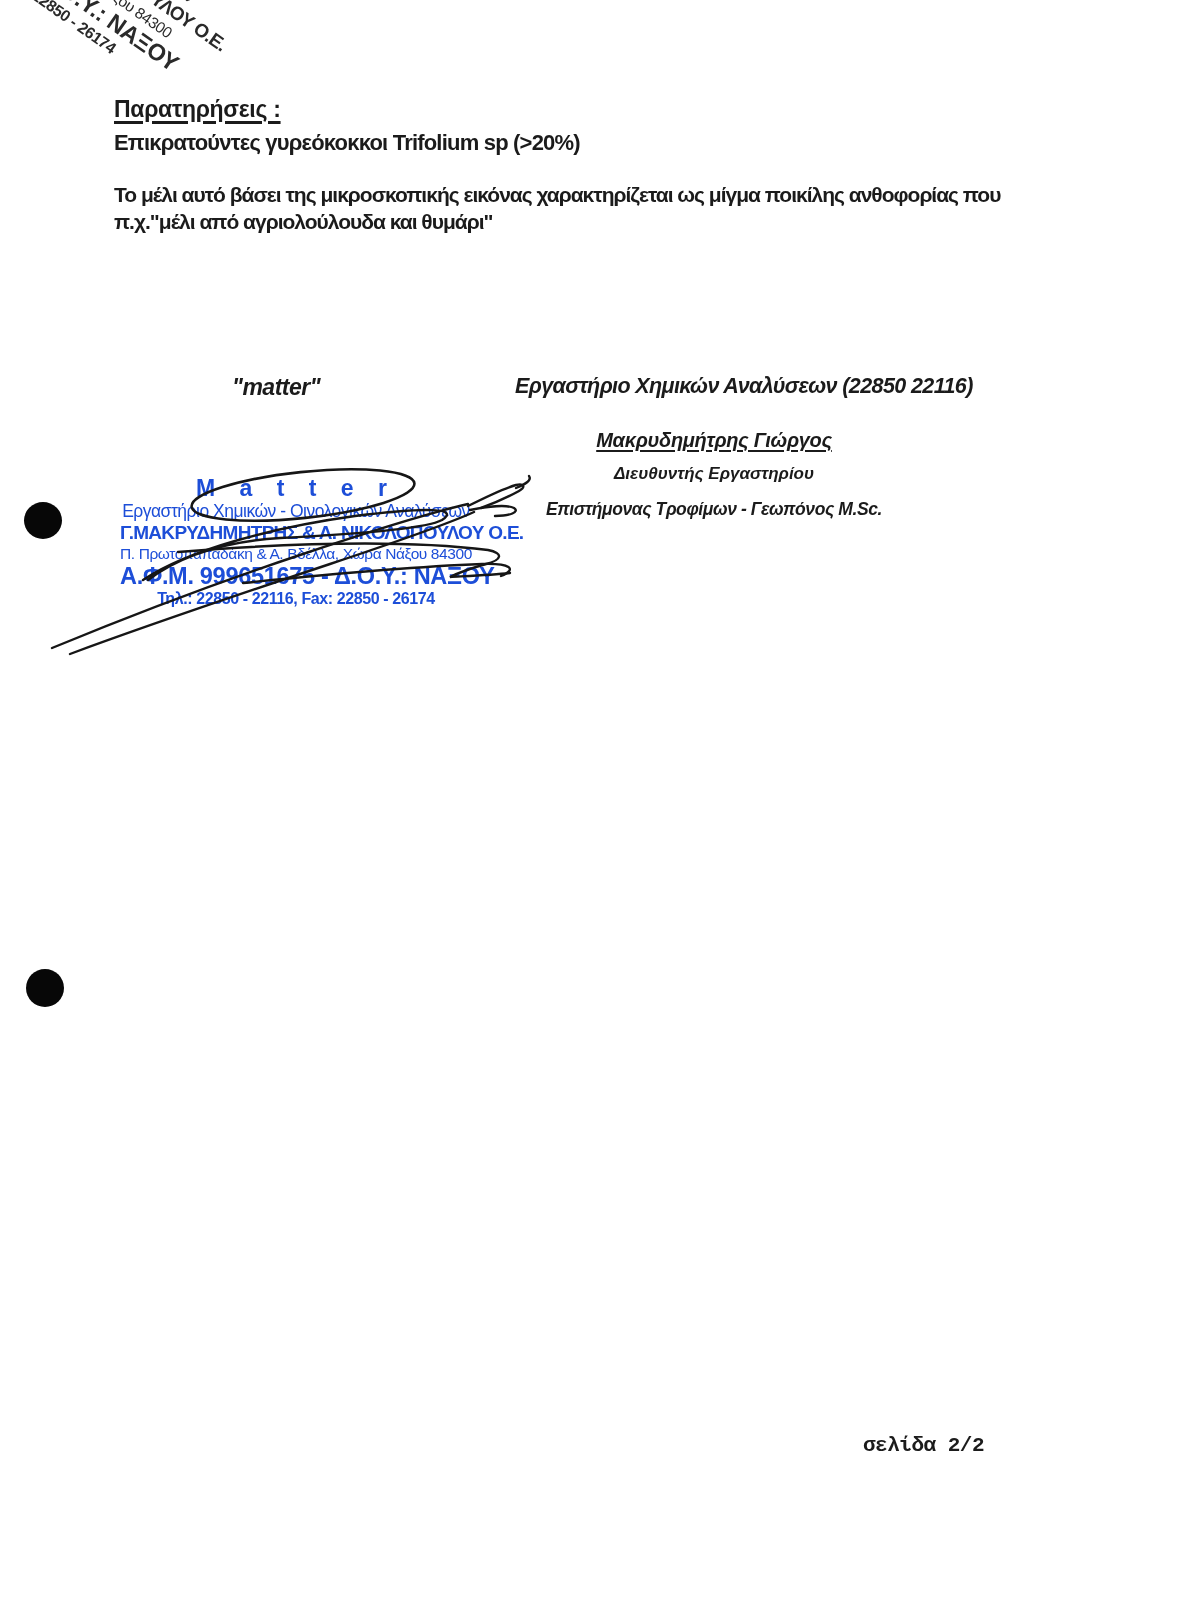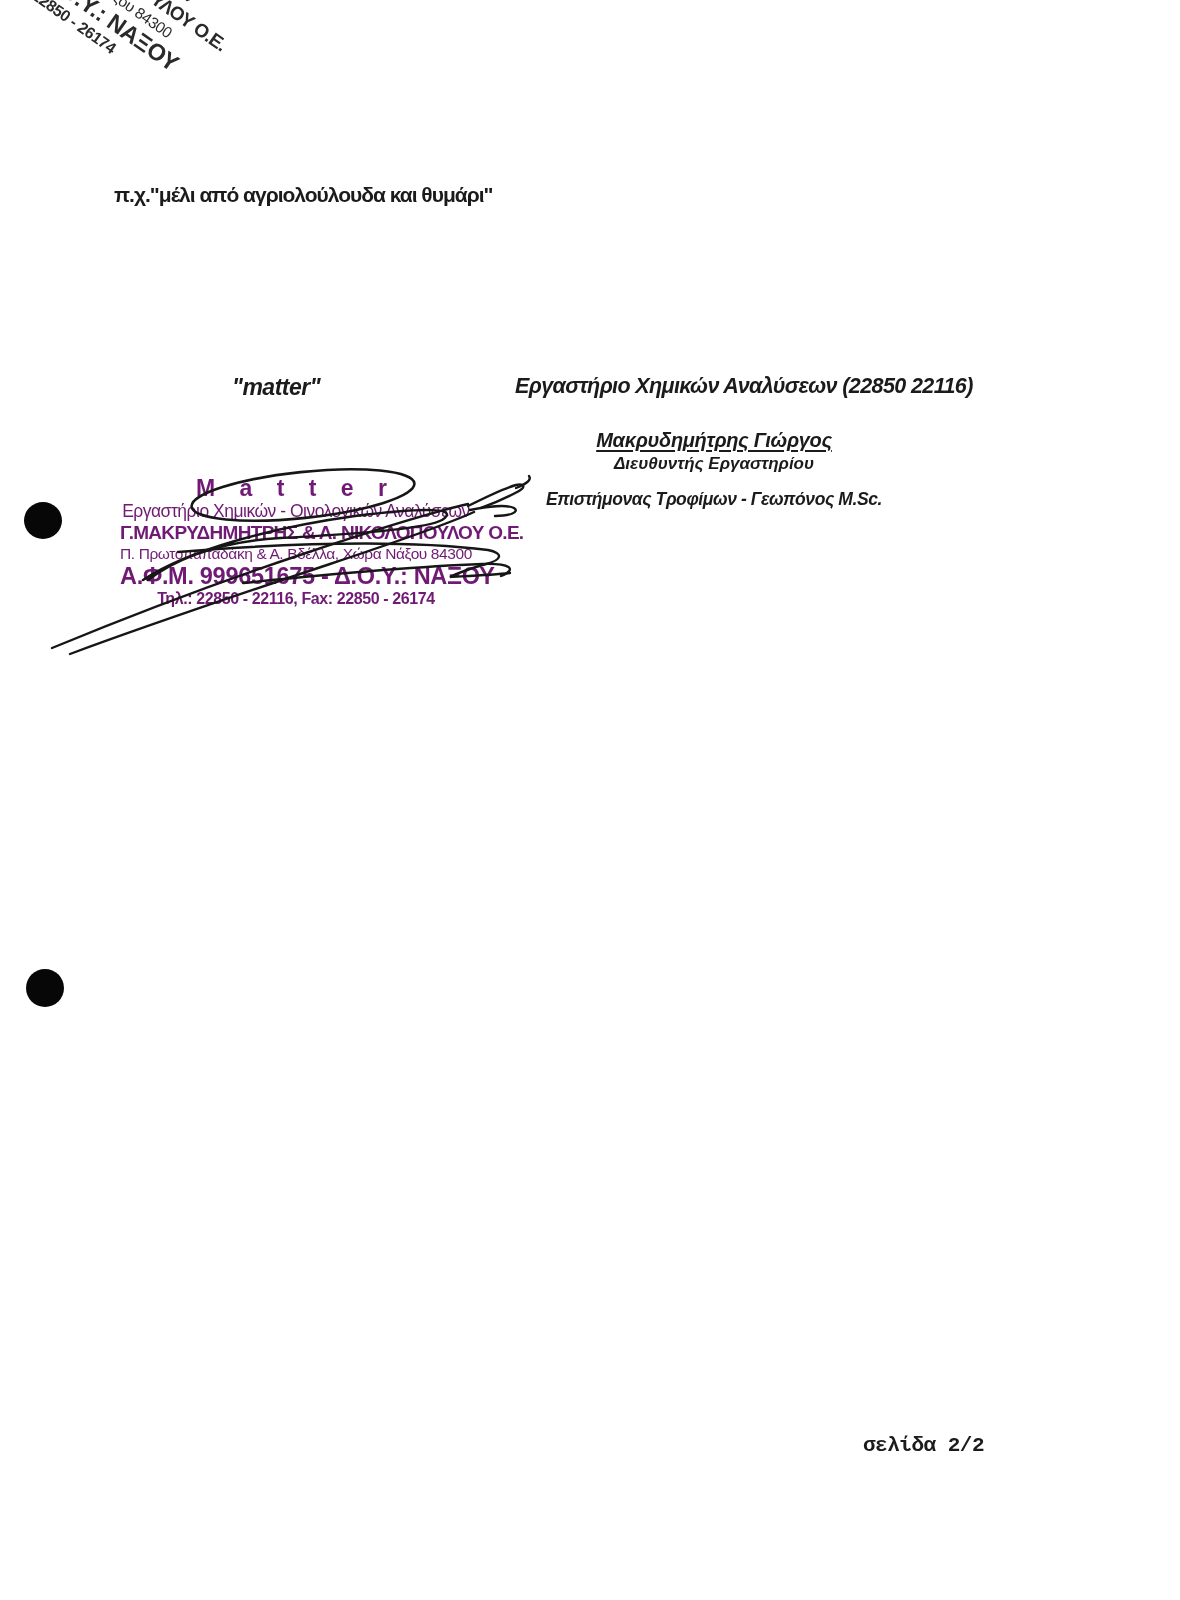--- a/index.html
+++ b/index.html
@@ -30,27 +30,27 @@
   }
   .lab-name {
     position:absolute; left:479px; top:0;
     font-size:21.5px; font-weight:700; font-style:italic; letter-spacing:-0.6px;margin-left:36px;
   }
   
   .sig-block { position:absolute; left:538px; top:429px; width:352px; text-align:center; white-space:nowrap; }
   .sig-name {
     font-size:20px; font-weight:700; font-style:italic;
     text-decoration:underline; text-decoration-thickness:2px; text-underline-offset:3px;
-    margin-bottom:2px; letter-spacing:-0.3px;
+    margin-bottom:12px; letter-spacing:-0.3px;
   }
   .sig-title { font-size:17px; font-weight:700; font-style:italic; margin-bottom:15px; }
   .sig-qual  { font-size:17.5px; font-weight:700; font-style:italic; letter-spacing:-0.4px; }
   
   .stamp { position:absolute; left:120px; top:470px; width:352px; height:140px; }
-  .stamp > div { position:absolute; left:0; right:0; text-align:center; white-space:nowrap; color:#701a75; }
+  .stamp > div { position:absolute; left:0; right:0; text-align:center; white-space:nowrap; color:#1d4ed8; }
   .s-brand { top:5px;  font-size:23px;  font-weight:700; letter-spacing:9px; }
   .s-l1    { top:31px; font-size:17.5px; letter-spacing:-0.5px; }
   .s-l2    { top:52px; font-size:19px;  font-weight:700; letter-spacing:-0.7px; }
   .s-l3    { top:75px; font-size:15.5px; letter-spacing:-0.4px; }
   .s-l4    { top:93px; font-size:23.5px; font-weight:700; letter-spacing:-0.3px; }
   .s-l5    { top:120px; font-size:16px; font-weight:700; letter-spacing:-0.4px; }
   
   .stamp.corner { left:-70px; top:-236px; transform:rotate(35deg); transform-origin:0 0; }
   .stamp.corner > div { color:#2a2a2a; }
   
@@ -72,23 +72,28 @@
 
   <div class="stamp corner">
 
     <div class="s-l1">Εργαστήριο Χημικών - Οινολογικών Αναλύσεων</div>
     <div class="s-l2">Γ.ΜΑΚΡΥΔΗΜΗΤΡΗΣ &amp; Α. ΝΙΚΟΛΟΠΟΥΛΟΥ Ο.Ε.</div>
     <div class="s-l3">Π. Πρωτοπαπαδάκη &amp; Α. Βδέλλα, Χώρα Νάξου 84300</div>
     <div class="s-l4">Α.Φ.Μ. 999651675 - Δ.Ο.Υ.: ΝΑΞΟΥ</div>
     <div class="s-l5">Τηλ.: 22850 - 22116, Fax: 22850 - 26174</div>
   </div>
 
+  <section class="sec obs">
+    <h2>Παρατηρήσεις :</h2>
+    <div class="body-line">Επικρατούντες γυρεόκοκκοι Trifolium sp (&gt;20%)</div>
+  </section>
 
   <section class="sec assess">
     <div class="para">
+      <div>Το μέλι αυτό βάσει της μικροσκοπικής εικόνας χαρακτηρίζεται ως μίγμα ποικίλης ανθοφορίας που</div>
       <div>π.χ."μέλι από αγριολούλουδα και θυμάρι"</div>
     </div>
   </section>
 
   <div class="lab-row">
     <span class="matter-q">"matter"</span>
     <span class="lab-name">Εργαστήριο Χημικών Αναλύσεων (22850 22116)</span>
   </div>
 
   <div class="sig-block">

